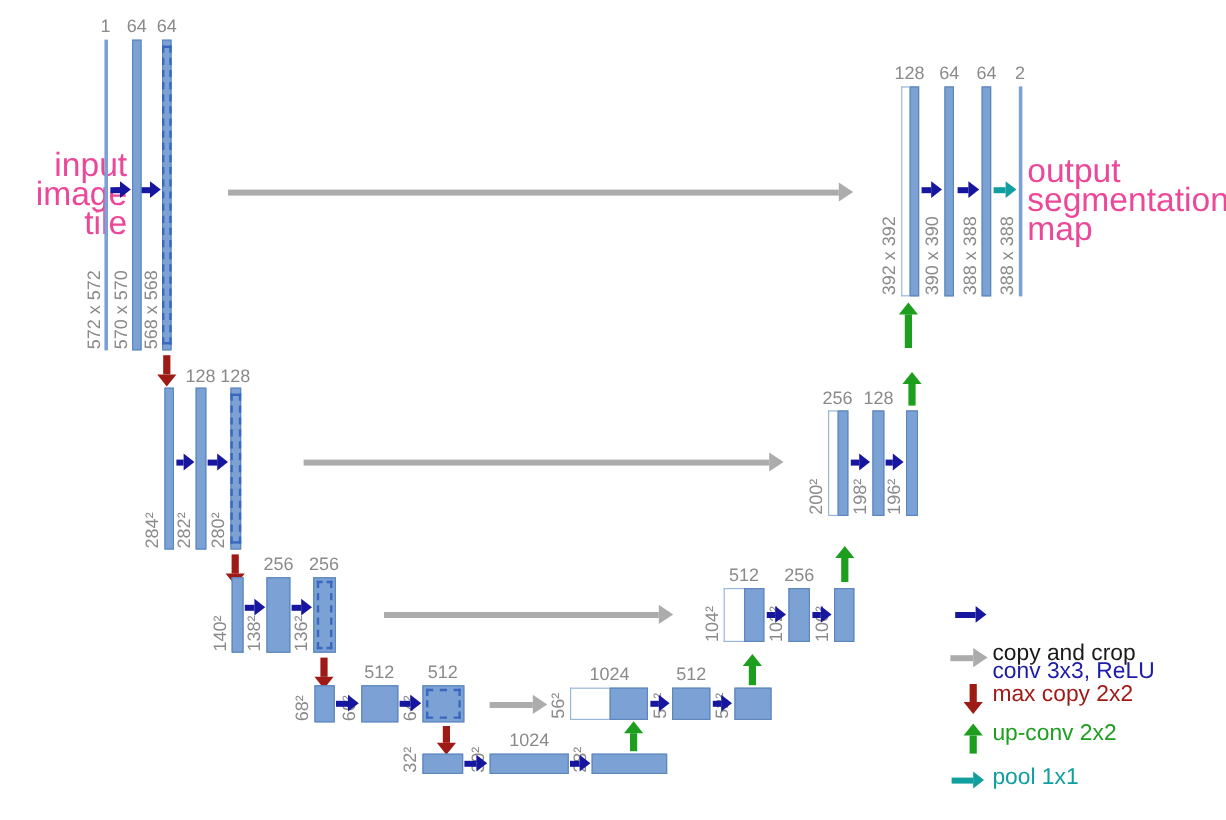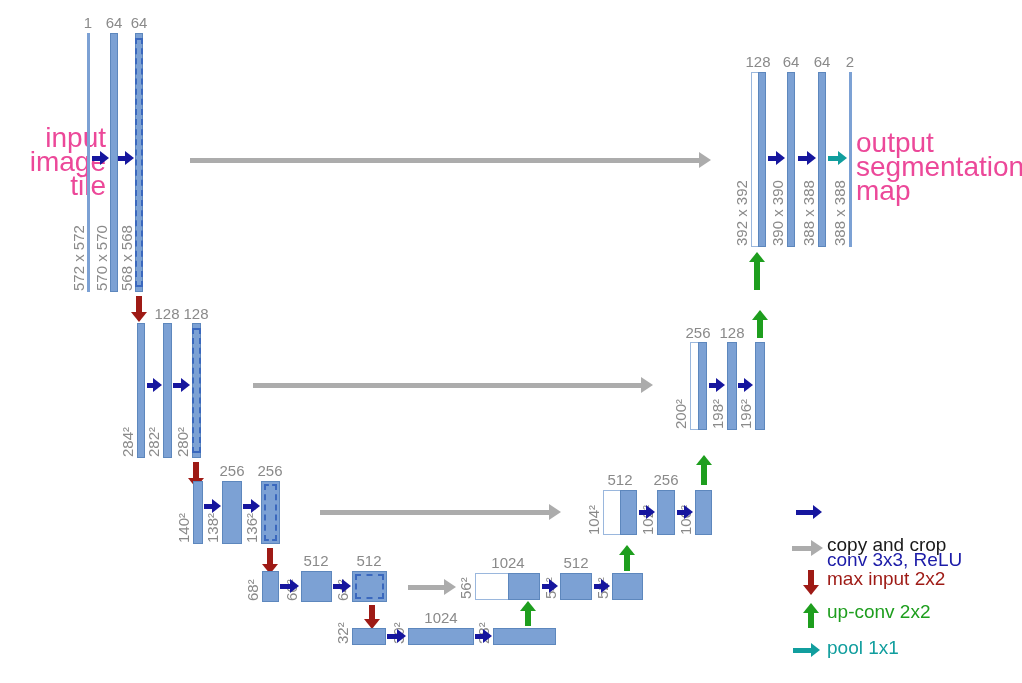--- a/index.html
+++ b/index.html
@@ -290,21 +290,21 @@
     <div class="arr-r big" style="left:792px;top:540px;width:31px;--c:var(--copy);">
         <i class="sh"></i>
         <i class="hd"></i>
       </div>
     <span class="leg c-copy" style="left:827px;top:534px;position:absolute;">copy and crop</span>
 
     <div class="arr-d" style="left:803px;top:570px;height:25px;--c:var(--pool);">
         <i class="sh"></i>
         <i class="hd"></i>
       </div>
-    <span class="leg c-pool" style="left:827px;top:568px;position:absolute;">max input 2x2</span>
+    <span class="leg c-pool" style="left:827px;top:568px;position:absolute;">max copy 2x2</span>
 
     <div class="arr-u" style="left:803px;top:603px;height:25px;--c:var(--upconv);">
         <i class="hd"></i>
         <i class="sh"></i>
       </div>
     <span class="leg c-up" style="left:827px;top:601px;position:absolute;">up-conv 2x2</span>
 
     <div class="arr-r" style="left:793px;top:643px;width:27px;--c:var(--conv1);">
         <i class="sh"></i>
         <i class="hd"></i>

